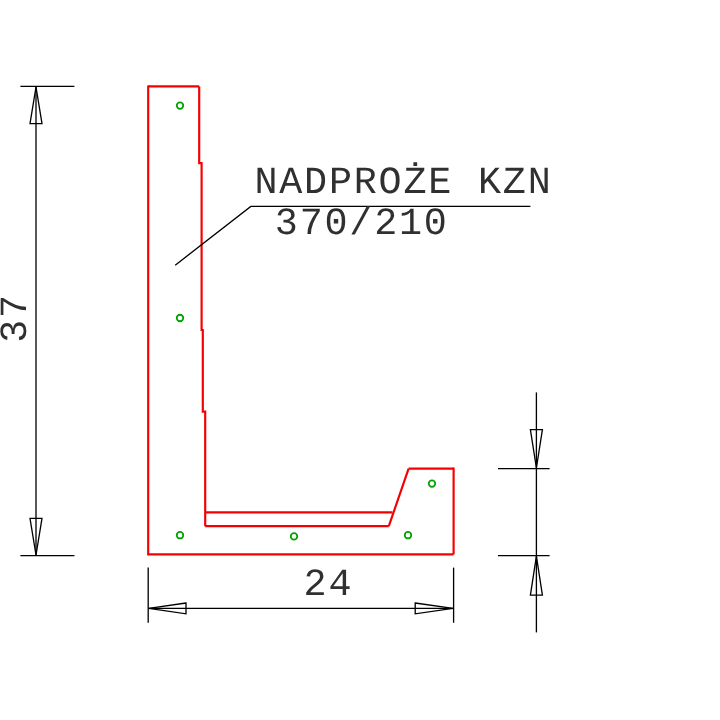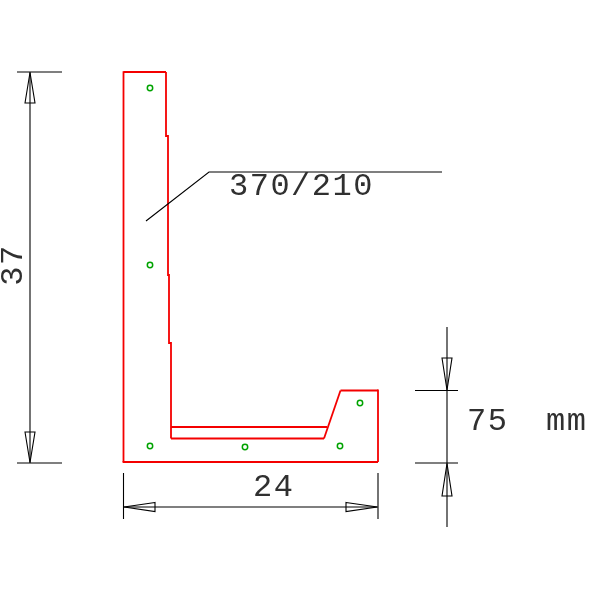--- a/index.html
+++ b/index.html
@@ -88,18 +88,18 @@
 
     <g fill="none" stroke="var(--c-dim)" stroke-width="1.1">
       <path d="M447,327 V527"></path>
       <path d="M415,390.5 H458"></path>
       <path d="M415,463 H458"></path>
       <path d="M442,358 L447,390 L452,358 Z"></path>
       <path d="M442,496 L447,463.5 L452,496 Z"></path>
     </g>
   </svg>
 
+  <div class="t title">NADPROŻE KZN</div>
   <div class="t size">370/210</div>
   <div class="t dim-37">37</div>
   <div class="t dim-24">24</div>
-  <div class="t dim-75">75 mm</div>
 
 </div>
 
 </body></html>

